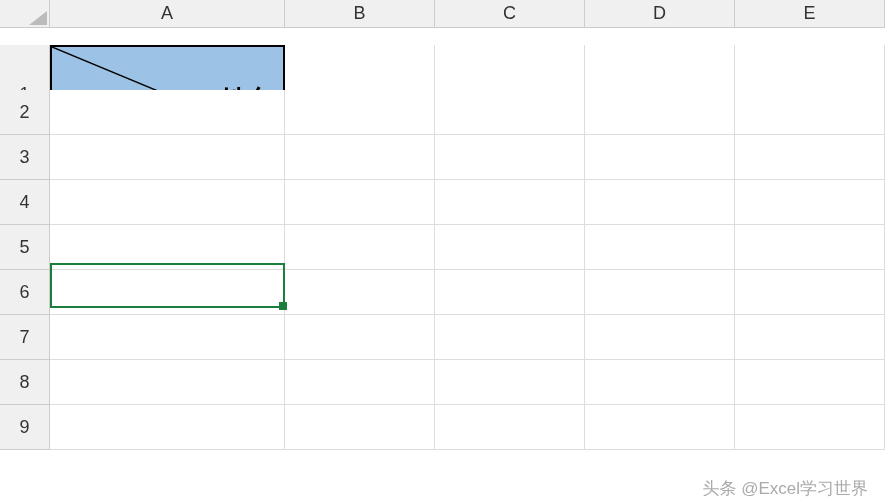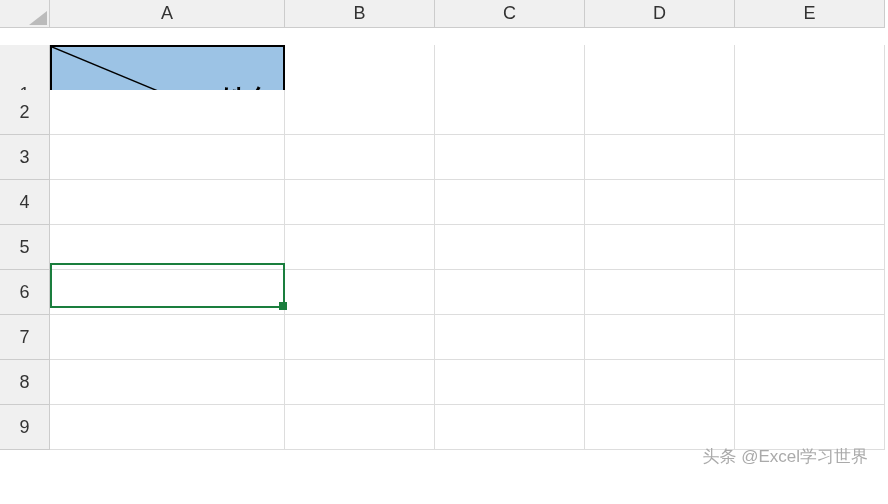--- a/index.html
+++ b/index.html
@@ -116,21 +116,21 @@
       position: absolute;
       right: -4px;
       bottom: -4px;
       width: 8px;
       height: 8px;
       background: #1a7e3d;
     }
     .watermark {
       position: absolute;
       right: 20px;
-      bottom: 36px;
+      bottom: 4px;
       font-size: 17px;
       color: #aaa;
       font-family: Arial, sans-serif;
     }
     .header-row {
       display: contents;
     }
     .data-row {
       display: contents;
     }

